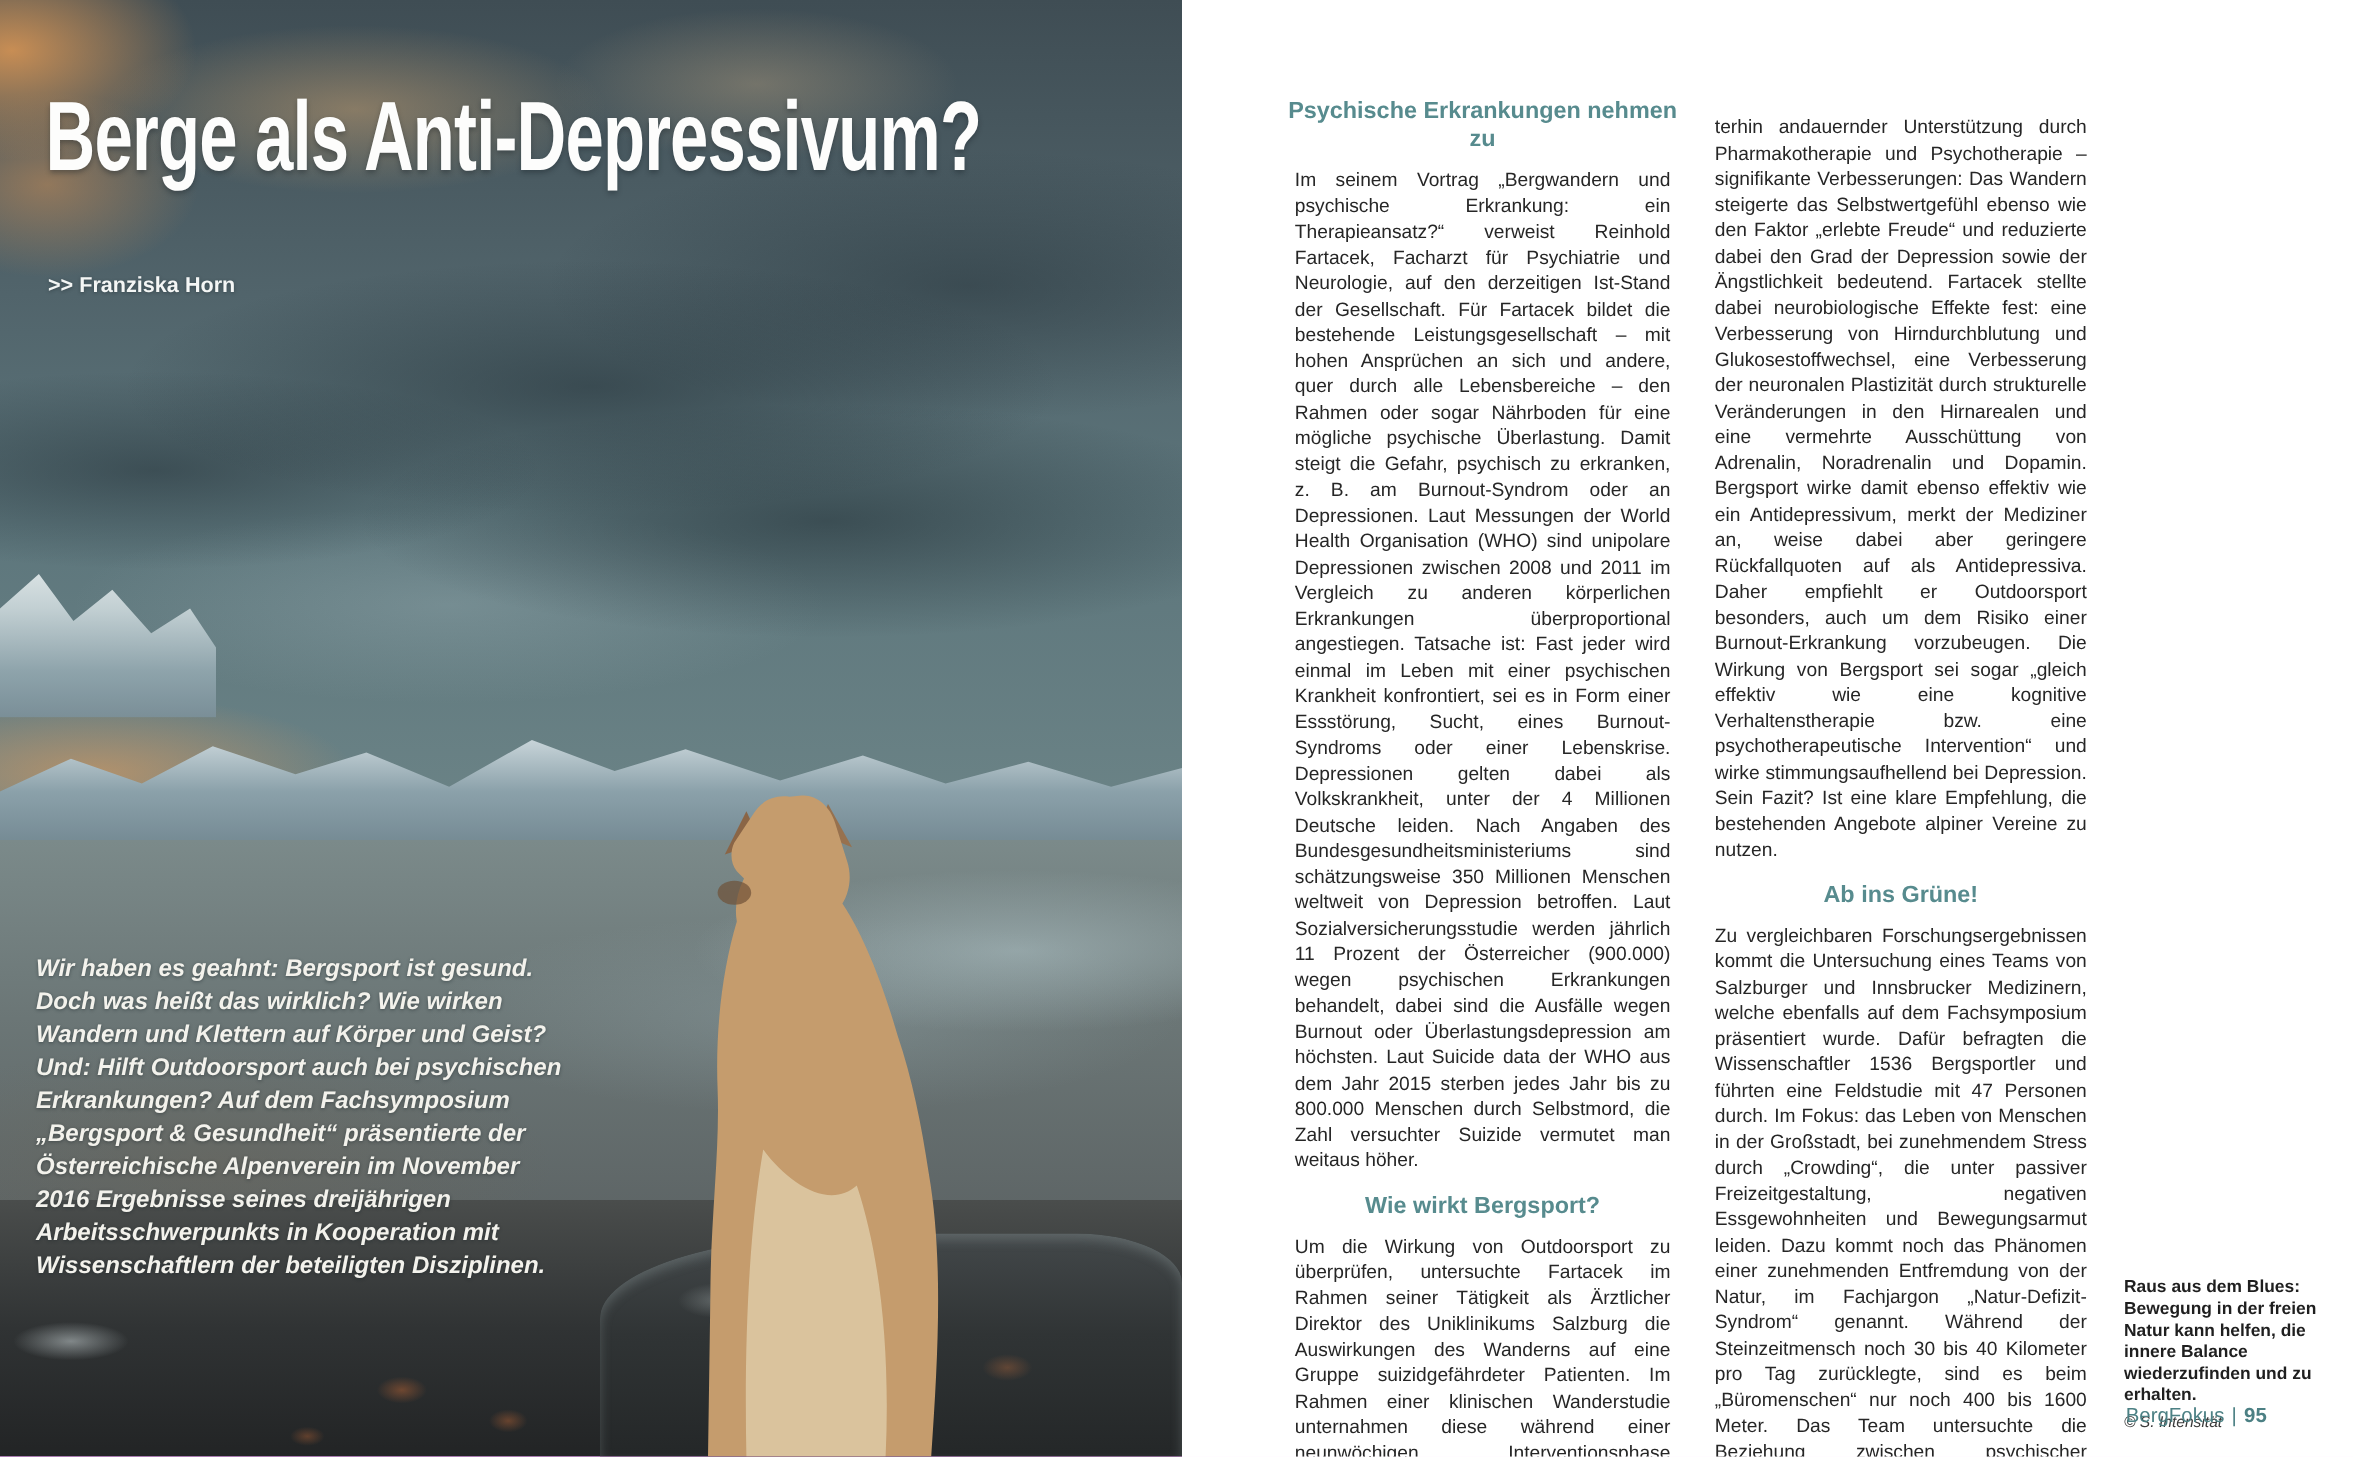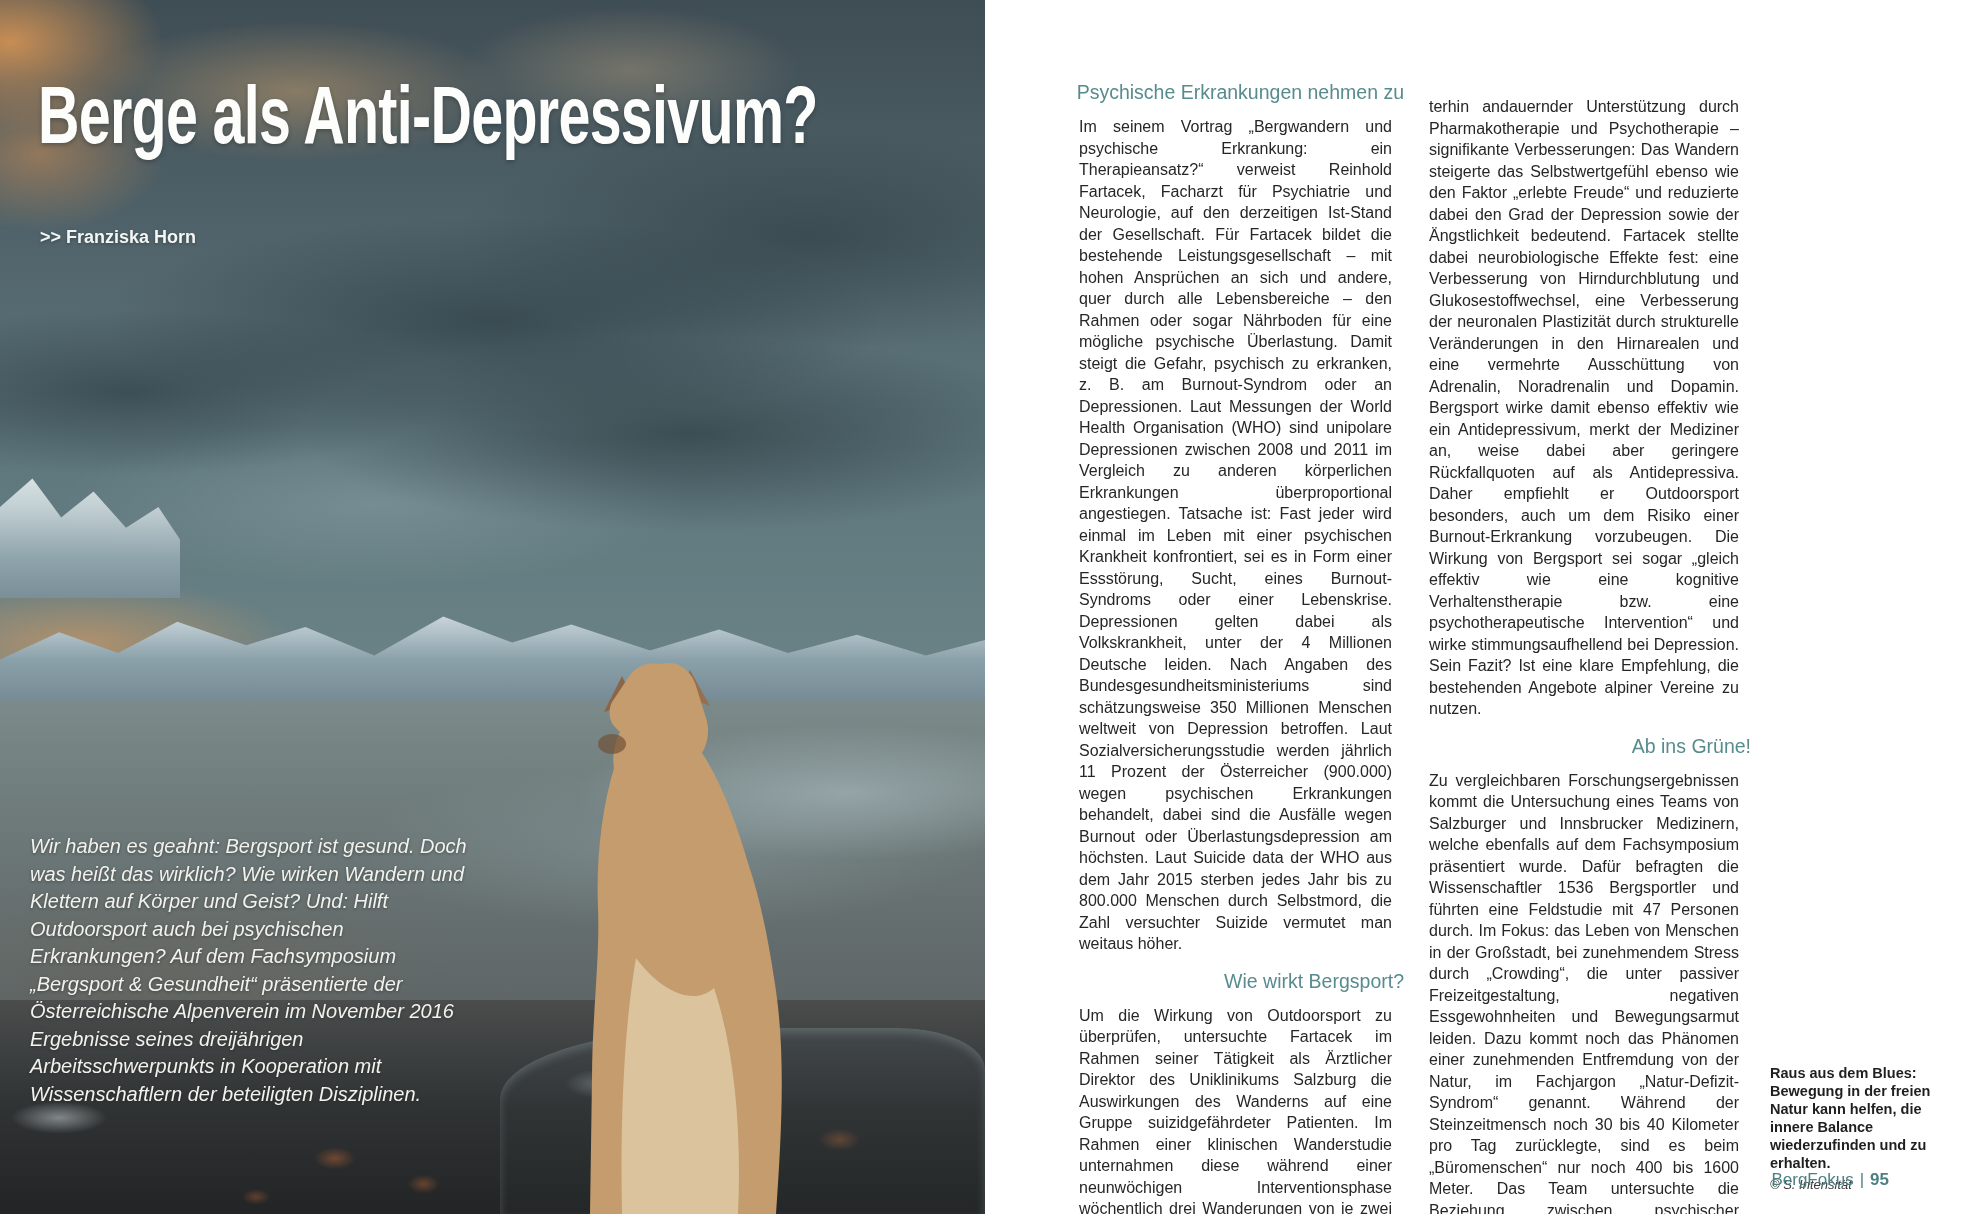--- a/index.html
+++ b/index.html
@@ -111,46 +111,46 @@
   }
   .hero-byline {
     position: absolute; left: 40px; top: 227px;
     color: #f4f6f5;
     font-size: 18px;
     font-weight: bold;
     text-shadow: 0 1px 3px rgba(20,30,35,.4);
     text-align: center;
   }
   .hero-intro {
-    position: absolute; left: 30px; top: 833px;
+    position: absolute; left: 30px; top: 794px;
     width: 452px;
     color: #f3f2ec;
     font-size: 20px;
     line-height: 27.5px;
     font-style: italic;
-    font-weight: 400;
+    font-weight: 700;
     text-shadow: 0 1px 3px rgba(20,30,35,.45);
   }
 
   
   .col {
     position: absolute;
     color: #262626;
     font-size: 16px;
     line-height: 21.5px;
     text-align: justify;
   }
   .col-1 { left: 1067px; top: 80px; width: 337px; }
   .col-2 { left: 1417px; top: 84px; width: 334px; }
   .sec-heading {
     color: #578b8e;
     font-size: 19.5px;
-    font-weight: normal;
+    font-weight: bold;
     line-height: 24px;
-    text-align: right;
+    text-align: center;
     margin-bottom: 3px;
   }
   .sec-heading.later { margin-top: 14px; }
   .col p { margin: 12px; }
 
   
   .photo-caption {
     position: absolute; left: 1770px; top: 1016px;
     width: 162px;
     color: #1f1f1f;

